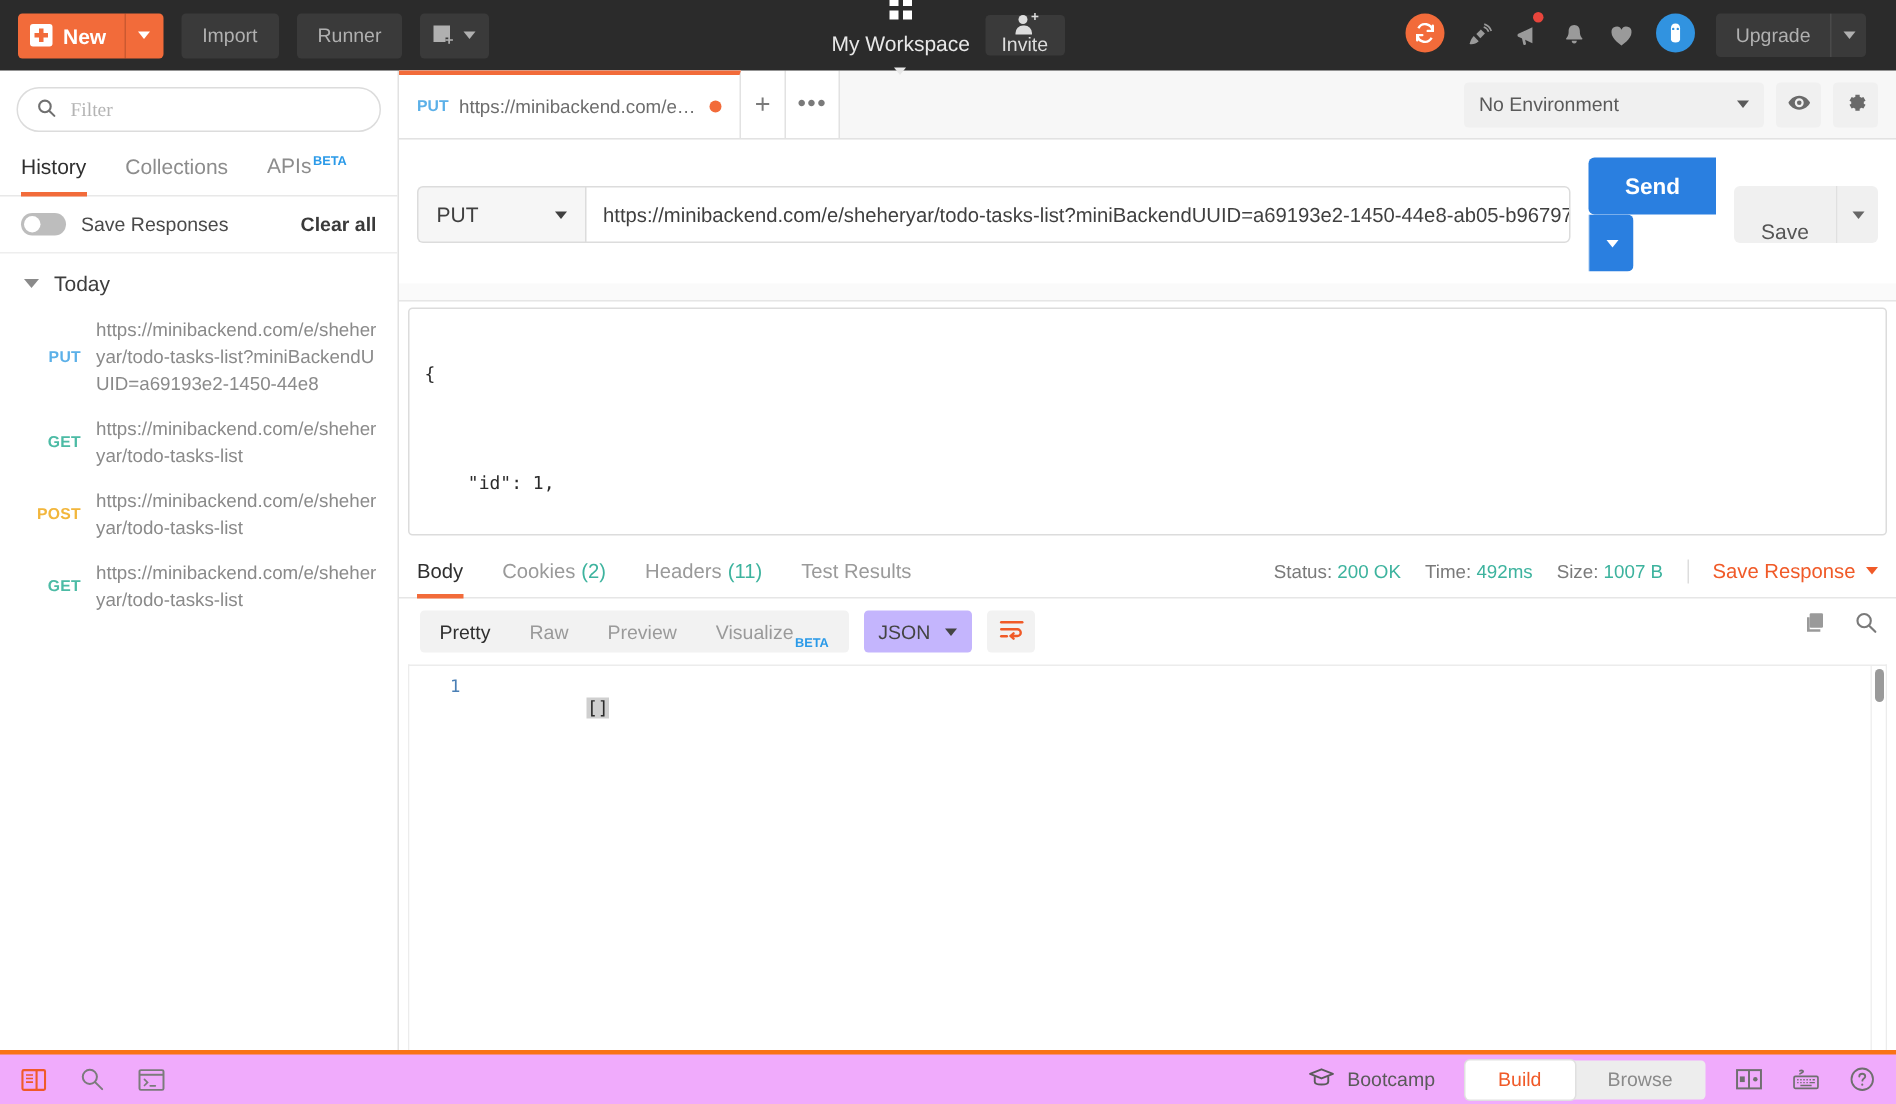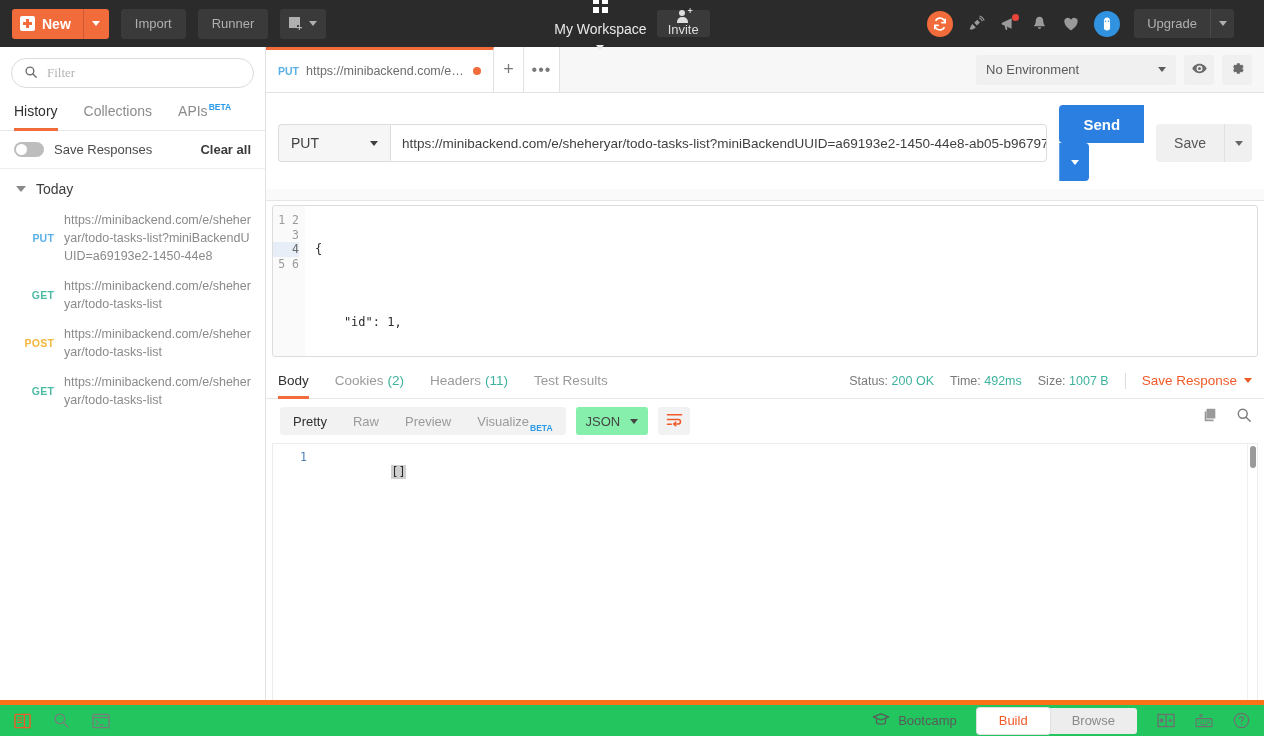--- a/index.html
+++ b/index.html
@@ -59,21 +59,21 @@
   .grid-ico i { background:#fff; display:block; }
   .invite-btn {
     background:#3a3a3a; border-radius:3px; height:27px; padding:0 11px; color:#ddd;
     display:flex; align-items:center; gap:7px; font-size:13px; cursor:pointer;
   }
   .person-ico { width:13px; height:13px; position:relative; }
   .person-ico .hd { position:absolute; width:6px;height:6px;border-radius:50%;background:#ddd;left:2px;top:0;}
   .person-ico .bd { position:absolute; width:11px;height:6px;border-radius:5px 5px 0 0;background:#ddd;left:0;top:7px;}
   .person-ico .pl { position:absolute; right:-3px; bottom:-1px; font-size:9px; color:#ddd; font-weight:bold; }
 
-  .top-right { margin-left: auto; display:flex; align-items:center; gap:14px; padding-right: 30px; }
+  .top-right { margin-left: auto; display:flex; gap:14px; padding-right: 20px; }
   .sync-ico {
     width: 26px; height: 26px; border-radius: 50%; background: #f26b3a;
     display:flex; align-items:center; justify-content:center; cursor:pointer;
   }
   .t-ico { color:#9a9a9a; cursor:pointer; display:flex; align-items:center; position:relative; }
   .dot-badge { position:absolute; top:-1px; right:-2px; width:7px;height:7px;border-radius:50%;background:#e8453c;}
   .avatar {
     width:26px;height:26px;border-radius:50%;background:#3193e0;display:flex;
     align-items:center;justify-content:center;cursor:pointer;
   }
@@ -181,21 +181,21 @@
     height:38px; background:#2a7fe0; color:#fff; font-size:15px; font-weight:bold;
     display:flex;align-items:center; padding: 0 24px; border-radius:4px 0 0 4px; cursor:pointer;
   }
   .send-caret {
     height:38px; width:30px; background:#2a7fe0; border-left:1px solid rgba(255,255,255,.25);
     border-radius:0 4px 4px 0; display:flex;align-items:center;justify-content:center;color:#fff;cursor:pointer;
   }
   .save-group { display:flex; margin-left: 12px; }
   .save-btn {
     height:38px; background:#f0f0f0; color:#555; font-size:14px; padding:0 18px;
-    display:flex;align-items:center;border-radius:4px 0 0 4px;cursor:pointer;
+    display:flex;align-items:flex-end;border-radius:4px 0 0 4px;cursor:pointer;
   }
   .save-caret {
     height:38px; width:28px; background:#f0f0f0; border-left:1px solid #e0e0e0;
     border-radius:0 4px 4px 0; display:flex;align-items:center;justify-content:center;color:#666;cursor:pointer;
   }
 
   .reqtabs-cut {
     height: 12px; background:#fafafa; border-bottom:1px solid #e6e6e6;
     position:relative; overflow:hidden; margin: 0 0 0 0;
   }
@@ -237,21 +237,21 @@
   .meta-sep { width:1px; height:16px; background:#ddd; }
   .save-resp { color:#f05a28; font-size:13.5px; display:flex;align-items:center;gap:7px;cursor:pointer;}
 
   .resp-toolbar { display:flex; align-items:flex-start; padding: 8px 12px 8px 14px; gap: 0; }
   .seg { display:flex; align-items:center; background:#f2f2f2; border-radius:3px; height:28px; }
   .seg .opt {
     padding: 0 13px; font-size:13px; color:#9a9a9a; height:100%; display:flex;align-items:center;cursor:pointer;
   }
   .seg .opt.active { color:#2f2f2f; }
   .fmt-sel {
-    margin-left: 10px; background:#86efac; border-radius:3px; height:28px; padding: 0 10px;
+    margin-left: 10px; background:#c4b5fd; border-radius:3px; height:28px; padding: 0 10px;
     display:flex;align-items:center;gap:10px;font-size:13px;color:#444;cursor:pointer;
   }
   .wrap-btn {
     margin-left:10px; background:#f2f2f2; border-radius:3px; height:28px; width:32px;
     display:flex;align-items:center;justify-content:center;cursor:pointer;
   }
   .resp-right { margin-left:auto; display:flex;align-items:center;gap:18px;color:#8a8a8a;}
 
   .resp-body {
     flex:1; display:flex; border-top:1px solid #ececec; min-height:0; position:relative;
@@ -267,21 +267,21 @@
     line-height:15px; color:#2b2b2b; white-space:pre;
   }
   .brk { background:#cfcfcf; }
   .resp-scroll {
     position:absolute; right:0; top:0; width:10px; height:100%; background:#fff; border-left:1px solid #f0f0f0;
   }
   .resp-scroll .thumb { width:6px; margin:2px auto; background:#9a9a9a; border-radius:3px; height:22px;}
 
   
   .footer {
-    height: 36px; flex:0 0 36px; background:#22c55e; border-top:5px solid #f97316;
+    height: 36px; flex:0 0 36px; background:#f0abfc; border-top:3px solid #f97316;
     display:flex; align-items:center; padding: 0 14px; gap: 22px;
   }
   .f-ico { cursor:pointer; display:flex; align-items:center; color:#7b7b7b; }
   .f-right { margin-left:auto; display:flex; align-items:center; gap: 20px; }
   .bootcamp { display:flex;align-items:center;gap:8px;font-size:13px;color:#5a5a5a;cursor:pointer;}
   .bb-seg { display:flex; background:#ededed; border-radius:3px; height:26px; align-items:center; }
   .bb-seg .o { padding:0 22px; font-size:13px; color:#8a8a8a; height:100%; display:flex;align-items:center;cursor:pointer;}
   .bb-seg .o.active { background:#fff; color:#f05a28; border-radius:3px; box-shadow:0 0 0 1px #e0e0e0;}
 </style>
 </head>
@@ -522,28 +522,20 @@
           <span>Authorization</span>
           <span>Headers (9)</span>
           <span>Body</span>
           <span>Pre-request Script</span>
           <span>Tests</span>
           <span>Settings</span>
         </div>
       </div>
 
       <div class="req-editor">
-        <div class="gutter">
-          <span class="ln">1</span>
-          <span class="ln">2</span>
-          <span class="ln">3</span>
-          <span class="ln active">4</span>
-          <span class="ln">5</span>
-          <span class="ln">6</span>
-        </div>
         <div class="code">
           <span class="line">{</span>
           <span class="line"></span>
           <span class="line">    "id": 1,</span>
           
           
           
         </div>
       </div>
 

